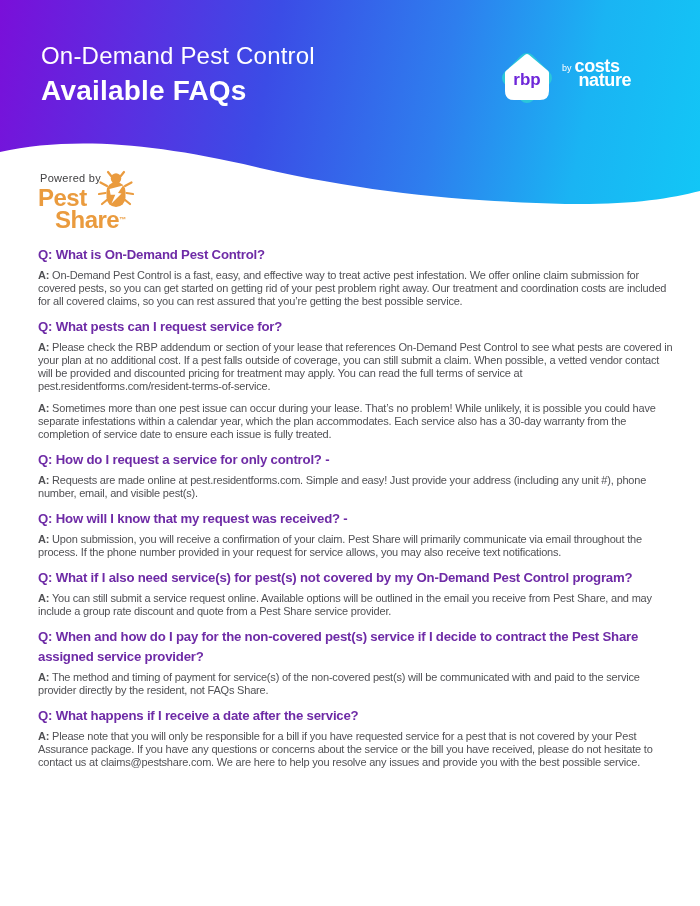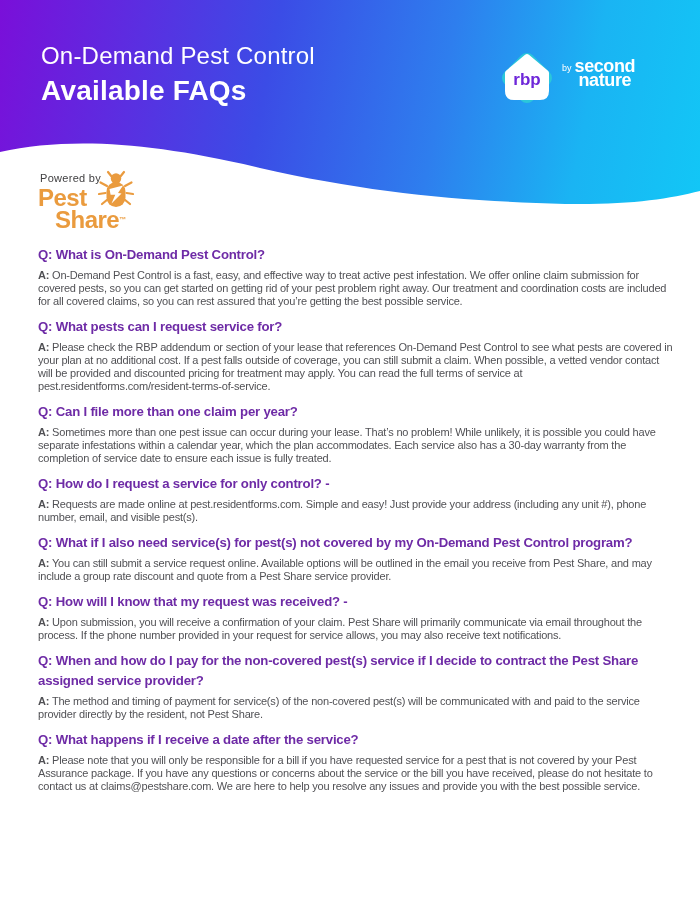--- a/index.html
+++ b/index.html
@@ -61,21 +61,21 @@
 
     <div class="brand">
       <svg width="60" height="62" viewBox="0 0 60 62" aria-hidden="true">
         <rect x="10" y="11" width="40" height="40" rx="8" fill="#2BC7DA" transform="rotate(45 30 31)"></rect>
         <path d="M30 10 L49 26 L49 44 Q49 50 43 50 L17 50 Q11 50 11 44 L11 26 Z" fill="#ffffff" stroke="#ffffff" stroke-width="6" stroke-linejoin="round"></path>
         <text x="30" y="38" text-anchor="middle" font-size="17" font-weight="700" font-family="Liberation Sans, sans-serif" fill="#6E27D9">rbp</text>
       </svg>
       <div class="sn">
         <span class="sn-by">by</span>
         <span class="sn-stack">
-          <span>second</span>
+          <span>costs</span>
           <span>nature</span>
         </span>
       </div>
     </div>
 
     <svg class="wave" viewBox="0 0 700 216" preserveAspectRatio="none" aria-hidden="true">
       <path d="M0 151 C 70 136, 150 141, 260 167 C 370 192, 460 200, 565 203 C 630 204, 668 198, 700 190 L 700 216 L 0 216 Z" fill="#ffffff"></path>
     </svg>
   </header>
 
@@ -110,42 +110,41 @@
       <h2 class="q">Q: What is On-Demand Pest Control?</h2>
       <p class="a"><span class="a-prefix">A:</span> <span>On-Demand Pest Control is a fast, easy, and effective way to treat active pest infestation. We offer online claim submission for covered pests, so you can get started on getting rid of your pest problem right away. Our treatment and coordination costs are included for all covered claims, so you can rest assured that you’re getting the best possible service.</span></p>
     </section>
 
     <section class="faq">
       <h2 class="q">Q: What pests can I request service for?</h2>
       <p class="a"><span class="a-prefix">A:</span> <span>Please check the RBP addendum or section of your lease that references On-Demand Pest Control to see what pests are covered in your plan at no additional cost. If a pest falls outside of coverage, you can still submit a claim. When possible, a vetted vendor contact will be provided and discounted pricing for treatment may apply. You can read the full terms of service at pest.residentforms.com/resident-terms-of-service.</span></p>
     </section>
 
     <section class="faq">
-      <h2 class="q">Q: Can I file more than one claim per year?</h2>
       <p class="a"><span class="a-prefix">A:</span> <span>Sometimes more than one pest issue can occur during your lease. That’s no problem! While unlikely, it is possible you could have separate infestations within a calendar year, which the plan accommodates. Each service also has a 30-day warranty from the completion of service date to ensure each issue is fully treated.</span></p>
     </section>
 
     <section class="faq">
       <h2 class="q">Q: How do I request a service for only control? -</h2>
       <p class="a"><span class="a-prefix">A:</span> <span>Requests are made online at pest.residentforms.com. Simple and easy! Just provide your address (including any unit #), phone number, email, and visible pest(s).</span></p>
     </section>
 
     <section class="faq">
+      <h2 class="q">Q: How will I know that my request was received? -</h2>
+      <p class="a"><span class="a-prefix">A:</span> <span>Upon submission, you will receive a confirmation of your claim. Pest Share will primarily communicate via email throughout the process. If the phone number provided in your request for service allows, you may also receive text notifications.</span></p>
+    </section>
+
+    <section class="faq">
       <h2 class="q">Q: What if I also need service(s) for pest(s) not covered by my On-Demand Pest Control program?</h2>
       <p class="a"><span class="a-prefix">A:</span> <span>You can still submit a service request online. Available options will be outlined in the email you receive from Pest Share, and may include a group rate discount and quote from a Pest Share service provider.</span></p>
     </section>
 
     <section class="faq">
-      <h2 class="q">Q: How will I know that my request was received? -</h2>
-      <p class="a"><span class="a-prefix">A:</span> <span>Upon submission, you will receive a confirmation of your claim. Pest Share will primarily communicate via email throughout the process. If the phone number provided in your request for service allows, you may also receive text notifications.</span></p>
-    </section>
-
-    <section class="faq">
       <h2 class="q">Q: When and how do I pay for the non-covered pest(s) service if I decide to contract the Pest Share assigned service provider?</h2>
-      <p class="a"><span class="a-prefix">A:</span> <span>The method and timing of payment for service(s) of the non-covered pest(s) will be communicated with and paid to the service provider directly by the resident, not Pest Share.</span></p>
+      <p class="a"><span class="a-prefix">A:</span> <span>The method and timing of payment for service(s) of the non-covered pest(s) will be communicated with and paid to the service provider directly by the resident, not FAQs Share.</span></p>
     </section>
 
     <section class="faq">
       <h2 class="q">Q: What happens if I receive a date after the service?</h2>
       <p class="a"><span class="a-prefix">A:</span> <span>Please note that you will only be responsible for a bill if you have requested service for a pest that is not covered by your Pest Assurance package. If you have any questions or concerns about the service or the bill you have received, please do not hesitate to contact us at claims@pestshare.com. We are here to help you resolve any issues and provide you with the best possible service.</span></p>
     </section>
 
   </main>
 </div>
 

